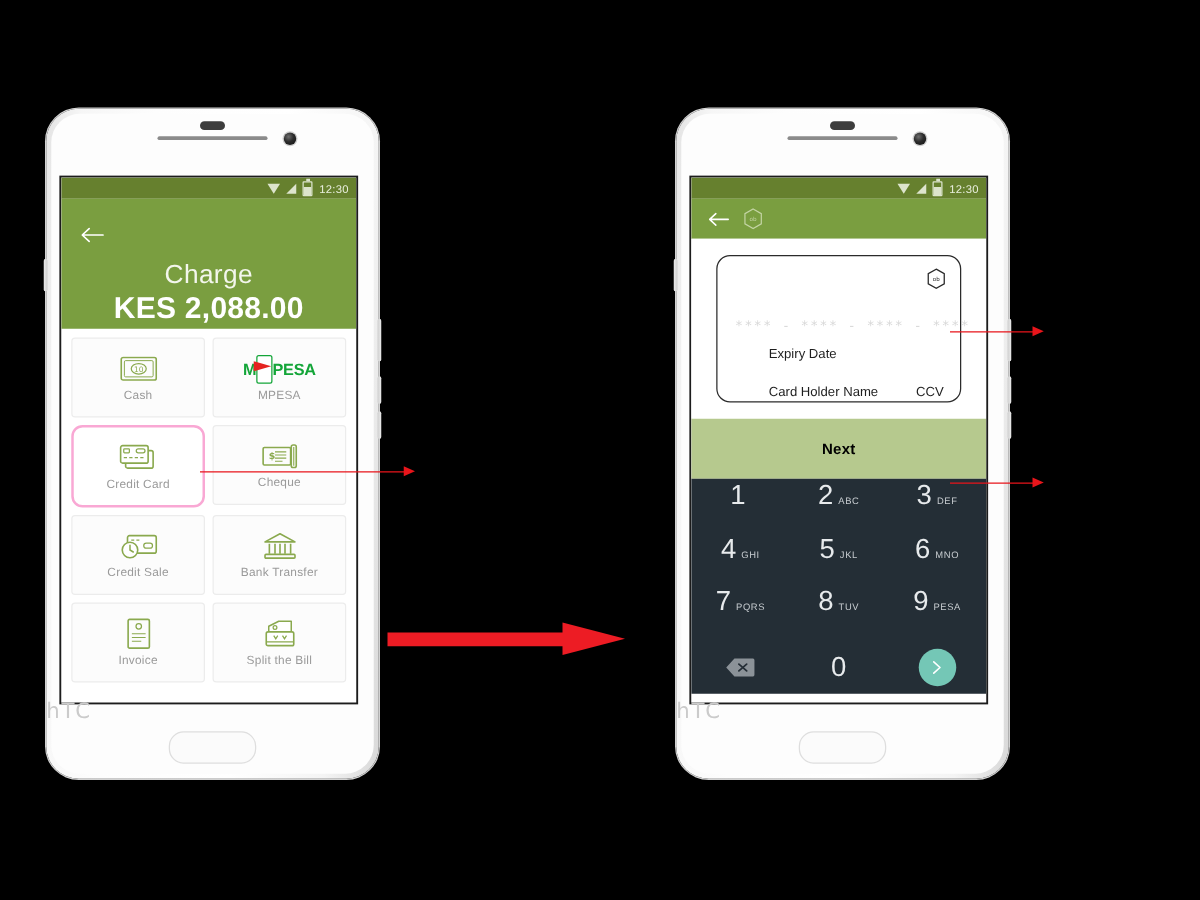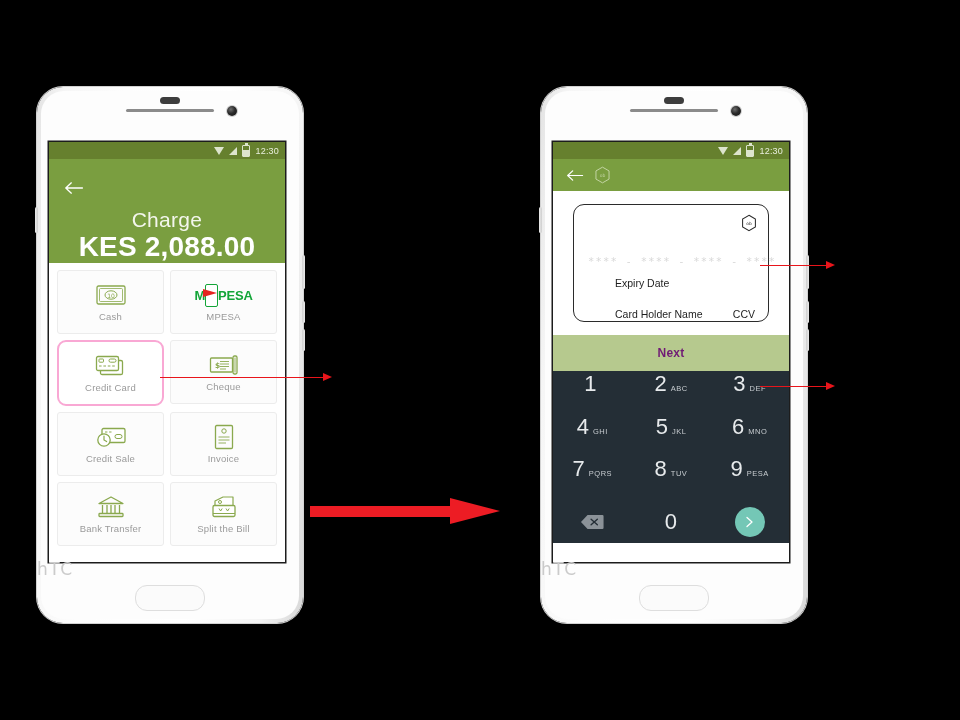--- a/index.html
+++ b/index.html
@@ -184,21 +184,21 @@
     text-align: center;
   }
   .charge-word {
     font-size: 21px;
     color: #f3f6ec;
     font-weight: 300;
     letter-spacing: .3px;
     line-height: 26px;
   }
   .charge-amount {
-    font-size: 28px;
+    font-size: 24px;
     color: #ffffff;
     font-weight: bold;
     letter-spacing: .2px;
     line-height: 27px;
   }
 
   
   .method-grid {
     padding: 7px 8px;
     display: grid;
@@ -314,26 +314,26 @@
     display: flex;
     justify-content: space-between;
     font-size: 10.5px;
     color: #1e1e1e;
     padding-left: 28px;
   }
   .card-row.expiry { top: 72px; }
   .card-row.holder { top: 103px; justify-content: space-between; }
 
   .next-btn {
-    height: 36px;
+    height: 48px;
     background: #b6c98e;
     display: flex;
     align-items: center;
     justify-content: center;
-    color: #701a75;
+    color: #000000;
     font-weight: bold;
     font-size: 12px;
     letter-spacing: .2px;
   }
 
   
   .keypad {
     background: #242e36;
     flex: 1;
     display: grid;
@@ -495,38 +495,38 @@
             <rect x="20" y="8.5" width="7" height="4" rx="2" fill="none" stroke="#8aa94e" stroke-width="1"></rect>
             <circle cx="9" cy="14" r="6.2" fill="#ffffff" stroke="#8aa94e" stroke-width="1.3"></circle>
             <path d="M9 10.2 V14 L11.6 15.6" stroke="#8aa94e" stroke-width="1.2" fill="none" stroke-linecap="round"></path>
           </svg>
         </div>
         <div class="method-label">Credit Sale</div>
       </div>
 
       <div class="method-tile">
         <div class="method-icon">
+          <svg width="28" height="24" viewBox="0 0 28 24">
+            <path d="M14 2 L26 8.5 H2 Z" fill="none" stroke="#8aa94e" stroke-width="1.3" stroke-linejoin="round"></path>
+            <path d="M5.5 10 V18 M10 10 V18 M14 10 V18 M18 10 V18 M22.5 10 V18" stroke="#8aa94e" stroke-width="1.3"></path>
+            <rect x="2" y="18.5" width="24" height="3" rx="0.8" fill="none" stroke="#8aa94e" stroke-width="1.3"></rect>
+          </svg>
+        </div>
+        <div class="method-label">Bank Transfer</div>
+      </div>
+
+      <div class="method-tile">
+        <div class="method-icon">
           <svg width="20" height="26" viewBox="0 0 20 26">
             <rect x="1.5" y="1.5" width="17" height="23" rx="1.2" fill="none" stroke="#8aa94e" stroke-width="1.3"></rect>
             <circle cx="10" cy="7" r="2.2" fill="none" stroke="#8aa94e" stroke-width="1"></circle>
             <path d="M4.5 13 H15.5 M4.5 16 H15.5 M4.5 19 H12" stroke="#8aa94e" stroke-width="0.9"></path>
           </svg>
         </div>
         <div class="method-label">Invoice</div>
-      </div>
-
-      <div class="method-tile">
-        <div class="method-icon">
-          <svg width="28" height="24" viewBox="0 0 28 24">
-            <path d="M14 2 L26 8.5 H2 Z" fill="none" stroke="#8aa94e" stroke-width="1.3" stroke-linejoin="round"></path>
-            <path d="M5.5 10 V18 M10 10 V18 M14 10 V18 M18 10 V18 M22.5 10 V18" stroke="#8aa94e" stroke-width="1.3"></path>
-            <rect x="2" y="18.5" width="24" height="3" rx="0.8" fill="none" stroke="#8aa94e" stroke-width="1.3"></rect>
-          </svg>
-        </div>
-        <div class="method-label">Bank Transfer</div>
       </div>
 
       <div class="method-tile">
         <div class="method-icon">
           <svg width="26" height="24" viewBox="0 0 26 24">
             <path d="M12 2 H22 L22 11 H4 L4 6 Z" fill="#ffffff" stroke="#8aa94e" stroke-width="1.2" stroke-linejoin="round"></path>
             <circle cx="9" cy="7" r="1.5" fill="none" stroke="#8aa94e" stroke-width="1"></circle>
             <rect x="2" y="10.5" width="22" height="11" rx="1.4" fill="#ffffff" stroke="#8aa94e" stroke-width="1.3"></rect>
             <path d="M8 13.5 L9.6 16 L11.2 13.5 M15 13.5 L16.6 16 L18.2 13.5" stroke="#8aa94e" stroke-width="1" fill="none"></path>
             <path d="M2 18.5 H24" stroke="#8aa94e" stroke-width="1"></path>

